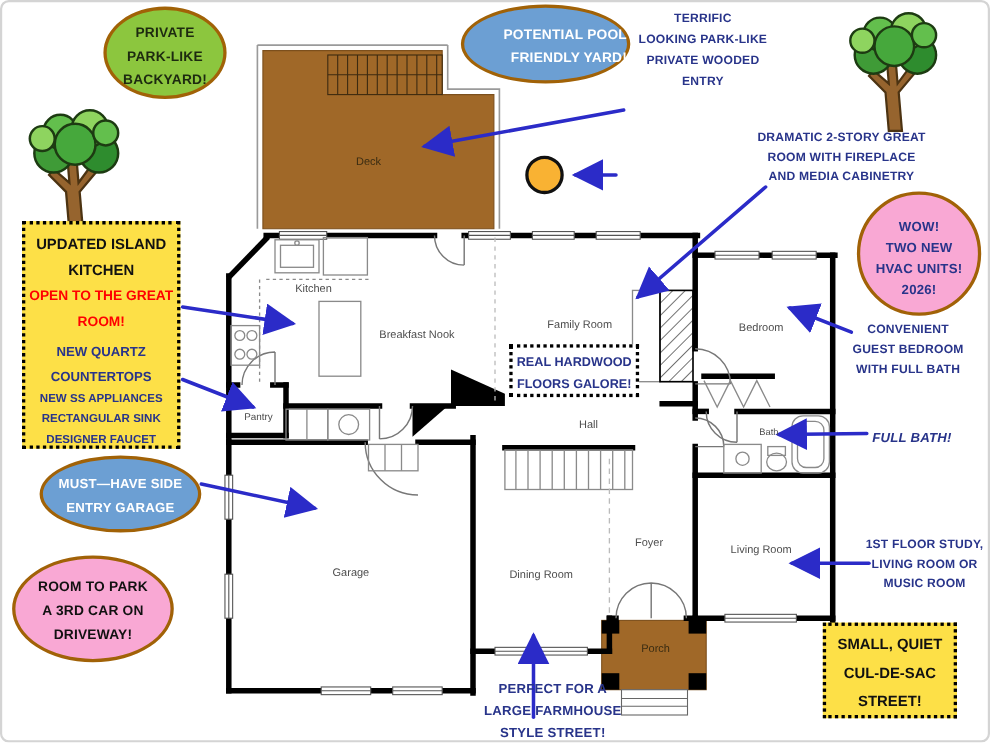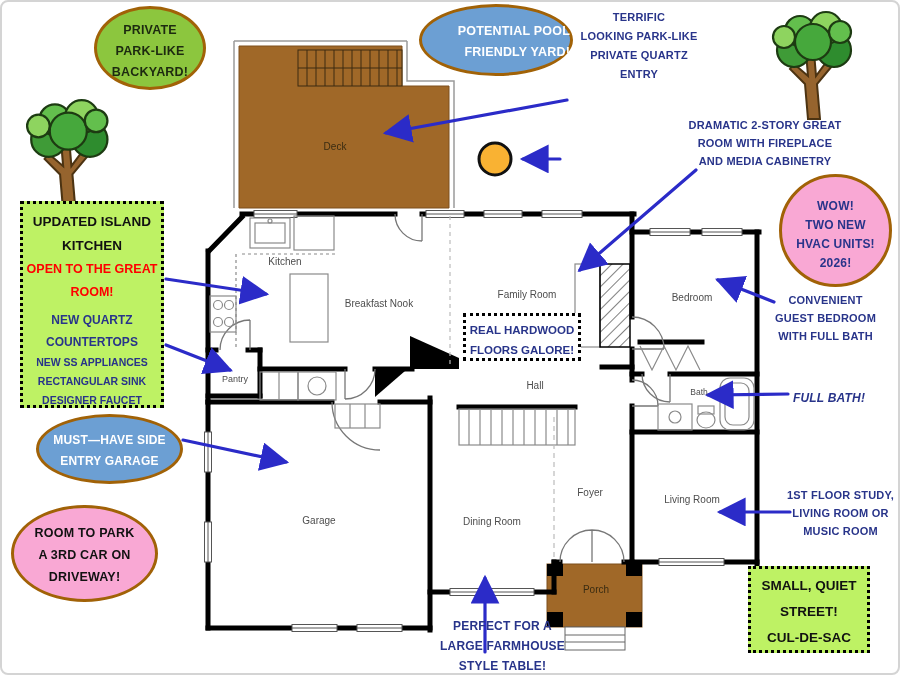--- a/index.html
+++ b/index.html
@@ -9,21 +9,21 @@
     font-family:"Liberation Sans",sans-serif;
   }
   .plan-svg{position:absolute;left:0;top:0;width:900px;height:675px;}
   .abs{position:absolute;box-sizing:border-box;}
   .bubble{
     border:3px solid #a16207;border-radius:50%;text-align:center;
     font-weight:bold;letter-spacing:.2px;
   }
   .bubble div{white-space:nowrap;}
   .note{
-    background:#bef264;border:3px dotted #000;text-align:center;font-weight:bold;
+    background:#fde047;border:3px dotted #000;text-align:center;font-weight:bold;
   }
   .callout{color:#28348a;font-weight:bold;text-align:center;letter-spacing:.2px;}
   .callout div{white-space:nowrap;}
   .green-b{background:#8cc63e;color:#1d2a10;font-size:12.5px;line-height:21px;padding-top:11px;}
   .blue-b{background:#6c9fd3;color:#ffffff;font-size:12.5px;line-height:21px;}
   .orange-b{background:#f9a8d4;}
   .kn-black{color:#111;font-size:13.5px;line-height:24px;}
   .kn-red{color:#ff0000;font-size:12.5px;line-height:23px;}
   .kn-navy{color:#28348a;font-size:12px;line-height:22px;margin-top:5px;}
   .kn-small{color:#28348a;font-size:10.5px;line-height:19px;}
@@ -294,28 +294,28 @@
     <div class="kn-small">DESIGNER FAUCET</div>
   </div>
 
   <div class="abs note" style="left:461px;top:311px;width:118px;height:48px;background:#fff;color:#28348a;font-size:11.5px;line-height:20px;padding-top:4px;">
     <div>REAL HARDWOOD</div>
     <div>FLOORS GALORE!</div>
   </div>
 
   <div class="abs note" style="left:746px;top:564px;width:122px;height:87px;color:#111;font-size:13.5px;line-height:26px;padding-top:4px;">
     <div>SMALL, QUIET</div>
+    <div>CUL-DE-SAC</div>
     <div>STREET!</div>
-    <div>CUL-DE-SAC</div>
   </div>
 
   <div class="abs callout" style="left:552px;top:6px;width:170px;font-size:11px;line-height:19px;">
     <div>TERRIFIC</div>
     <div>LOOKING PARK-LIKE</div>
-    <div>PRIVATE QUARTZ</div>
+    <div>PRIVATE WOODED</div>
     <div>ENTRY</div>
   </div>
 
 
   <div class="abs callout" style="left:678px;top:114px;width:170px;font-size:11px;line-height:18px;">
     <div>DRAMATIC 2-STORY GREAT</div>
     <div>ROOM WITH FIREPLACE</div>
     <div>AND MEDIA CABINETRY</div>
   </div>
 
@@ -331,16 +331,16 @@
 
   <div class="abs callout" style="left:774px;top:484px;width:129px;font-size:11px;line-height:18px;">
     <div>1ST FLOOR STUDY,</div>
     <div>LIVING ROOM OR</div>
     <div>MUSIC ROOM</div>
   </div>
 
   <div class="abs callout" style="left:428px;top:614px;width:145px;font-size:12px;line-height:20px;">
     <div>PERFECT FOR A</div>
     <div>LARGE FARMHOUSE</div>
-    <div>STYLE TABLE!</div>
+    <div>STYLE STREET!</div>
   </div>
 
 </div>
 
 </body></html>

